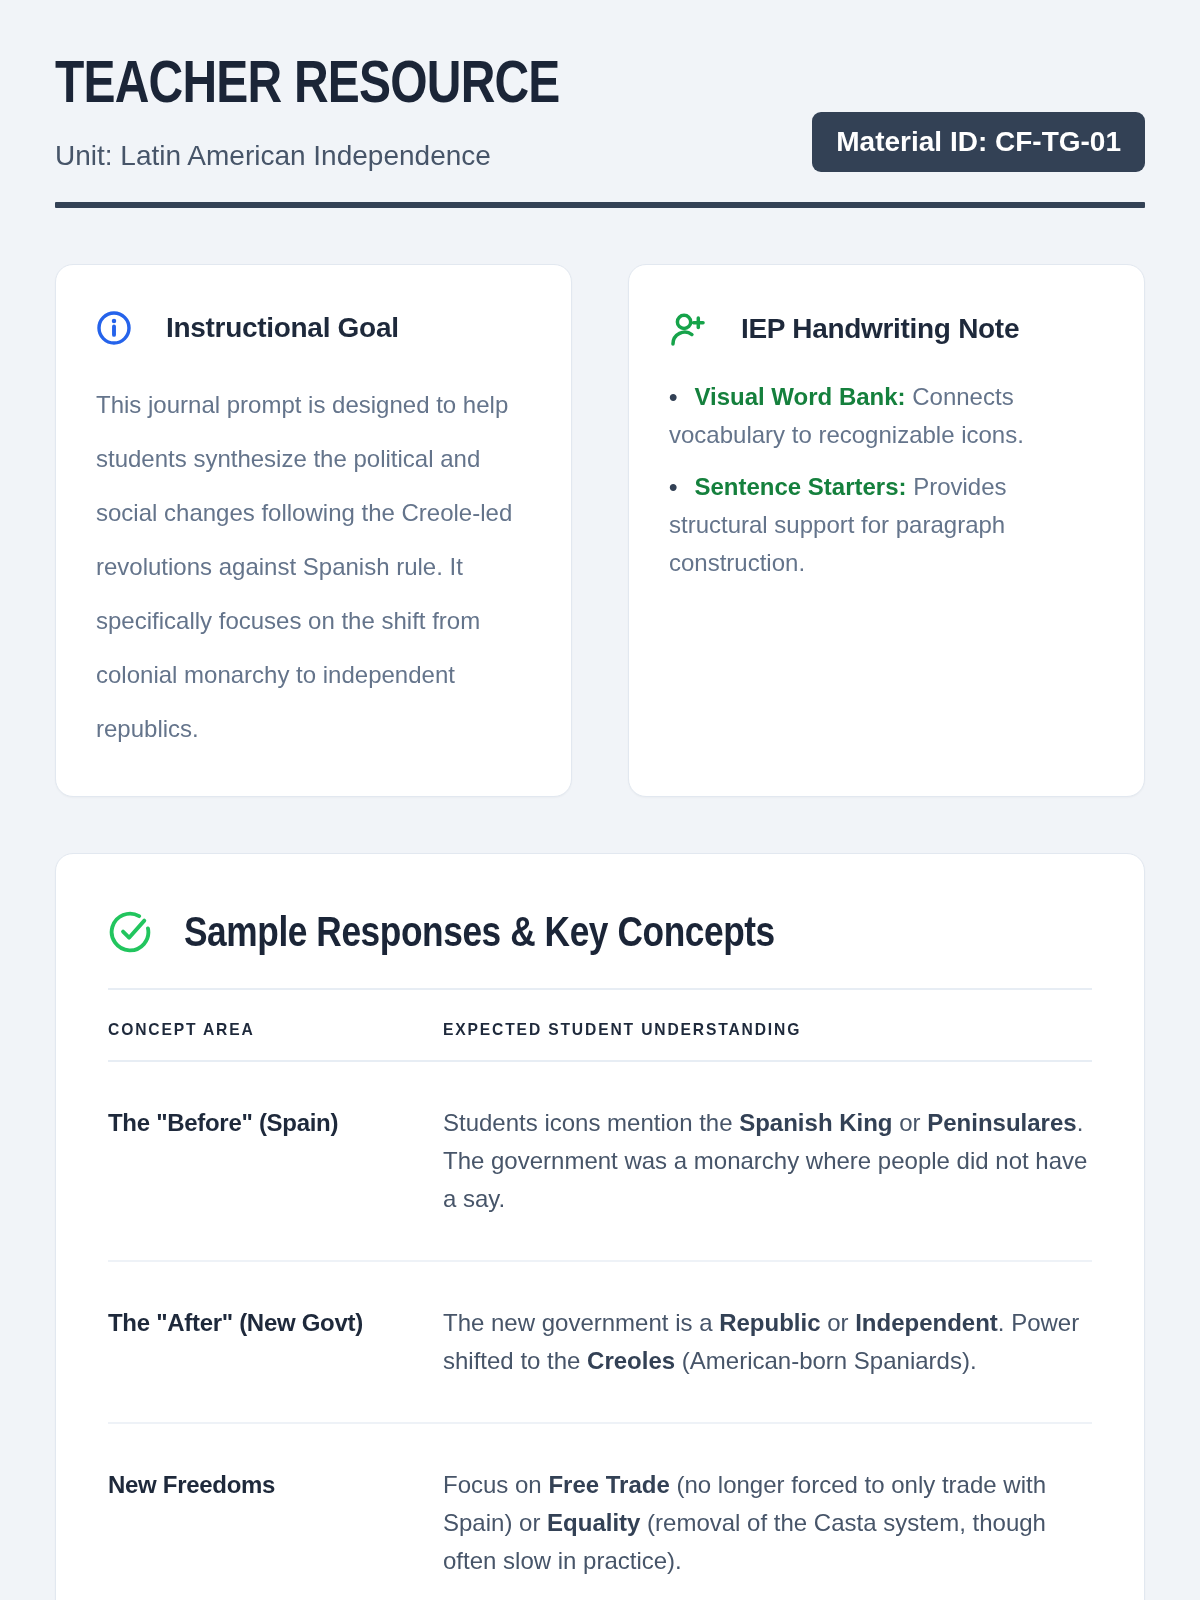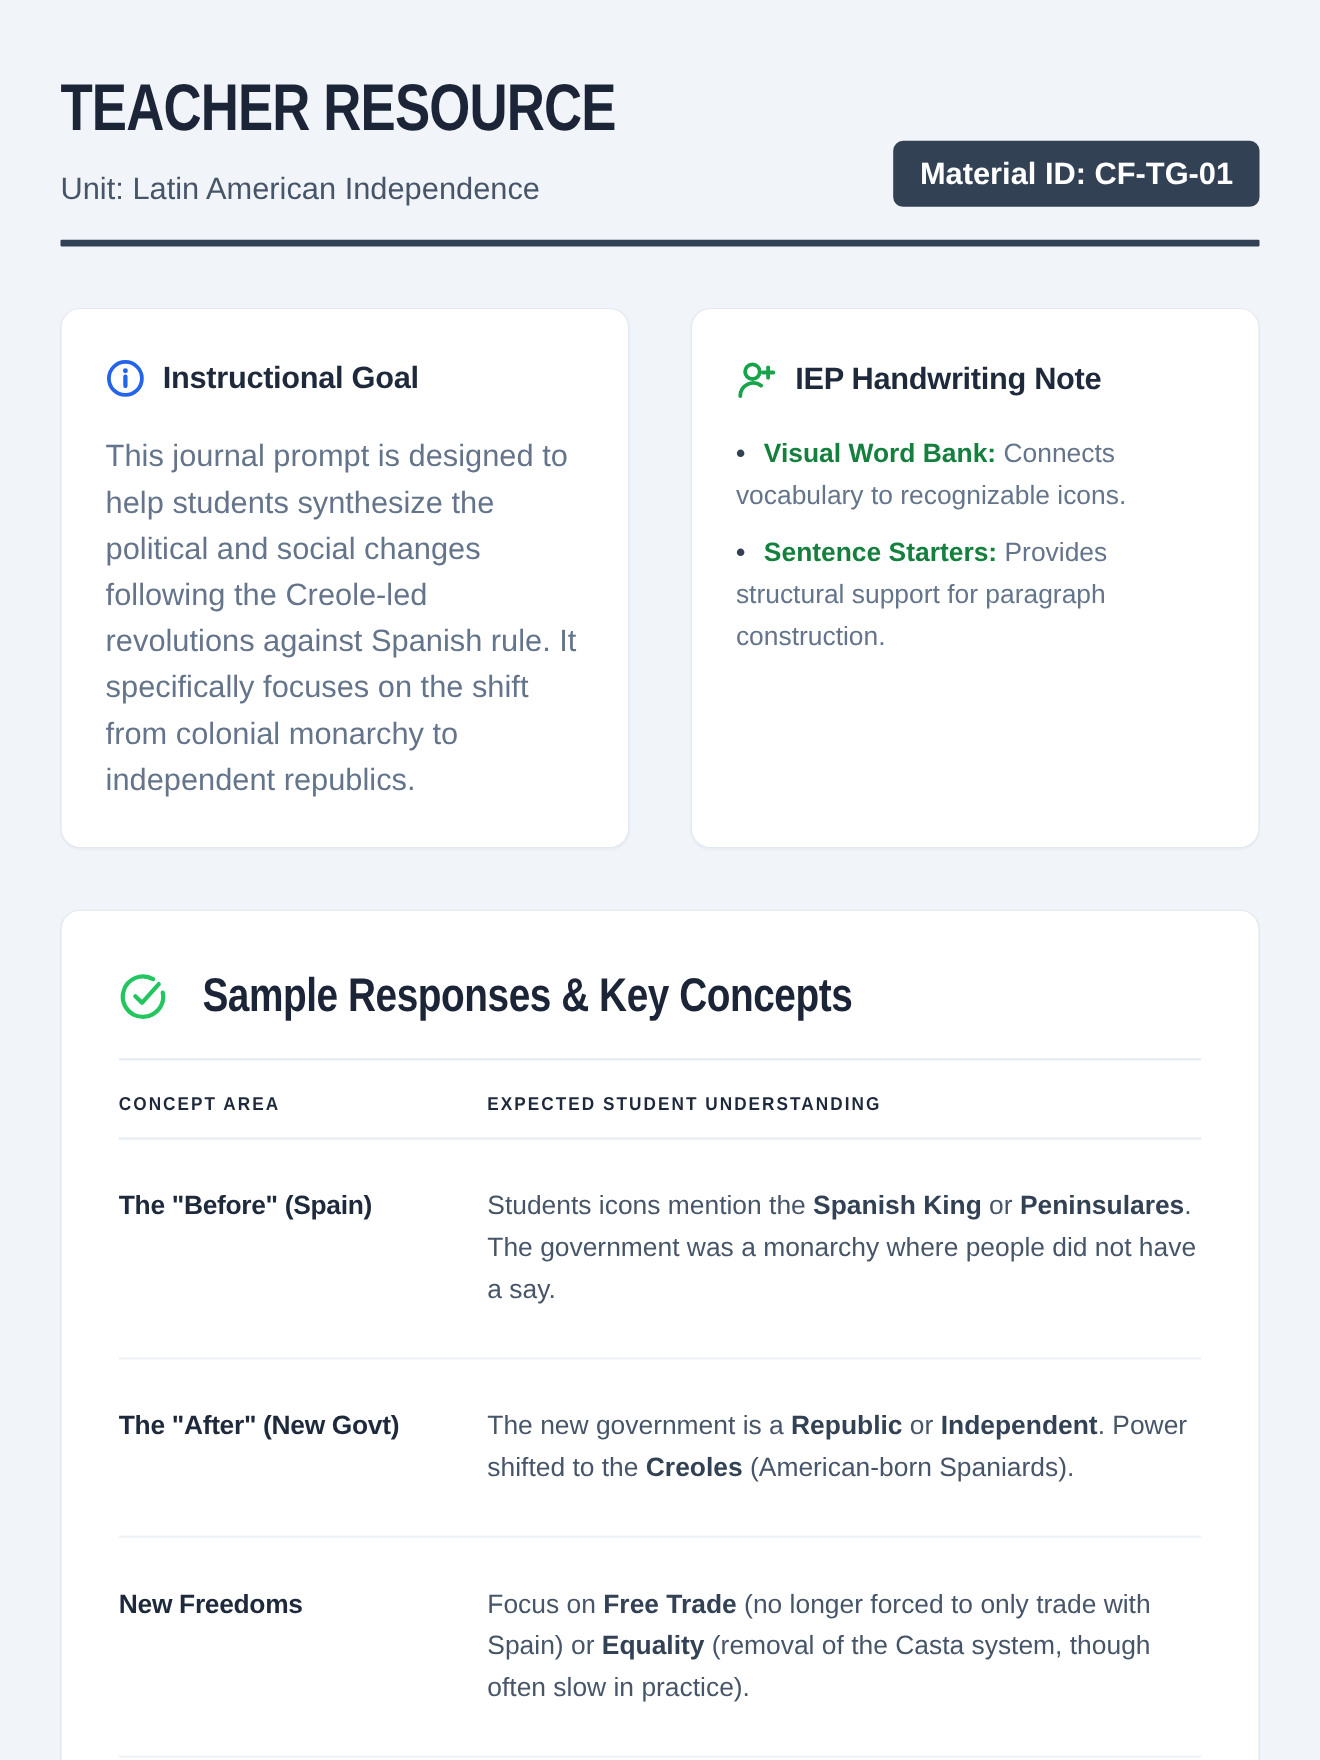--- a/index.html
+++ b/index.html
@@ -3,21 +3,21 @@
 <meta charset="utf-8">
 <style>
   * { margin:0; padding:0; box-sizing:border-box; }
   html,body { width:1200px; }
   body {
     height:1600px; overflow:hidden;
     background:#f1f4f8;
     font-family:"Liberation Sans","DejaVu Sans",sans-serif;
     color:#1d2939;
   }
-  .page { width:1200px; height:1600px; padding:68px 55px 0 55px; overflow:hidden; }
+  .page { width:1200px; height:1600px; padding:52px 55px 0 55px; overflow:hidden; }
 
   
   .header { display:flex; justify-content:space-between; align-items:flex-end; }
   .h1 {
     font-size:60px; font-weight:700; color:#1b2537; line-height:1.0;
     display:inline-block; transform:scaleX(0.80); transform-origin:0 100%;
     letter-spacing:-1px; white-space:nowrap;
   }
   .subtitle { font-size:28px; color:#475569; margin-top:28px; }
   .badge {
@@ -25,23 +25,23 @@
     padding:14px 24px; border-radius:9px; white-space:nowrap;
   }
   .header-rule { height:6px; background:#334155; margin-top:30px; border-radius:1px; }
 
   
   .card-row { display:grid; grid-template-columns:1fr 1fr; gap:56px; margin-top:56px; }
   .card {
     background:#ffffff; border:1px solid #e2e8f0; border-radius:18px;
     padding:45px 40px 40px 40px; box-shadow:0 1px 2px rgba(15,23,42,0.03);
   }
-  .card-head { display:flex; align-items:center; gap:16px; }
+  .card-head { display:flex; align-items:center; gap:34px; }
   .card-title { font-size:28px; font-weight:700; color:#1e293b; letter-spacing:-0.3px; }
-  .card-body { margin-top:32px; font-size:28px; line-height:42px; color:#64748b; }
+  .card-body { margin-top:32px; font-size:24px; line-height:54px; color:#64748b; }
 
   ul.bullets { list-style:none; margin-top:30px; }
   ul.bullets li { font-size:24px; line-height:38px; color:#64748b; margin-bottom:14px; }
   ul.bullets li::before { content:"\2022"; color:#334155; font-weight:700; margin-right:17px; }
   ul.bullets li strong { color:#15803d; font-weight:700; }
 
   
   .sample-card {
     background:#ffffff; border:1px solid #e2e8f0; border-radius:18px;
     margin-top:56px; padding:55px 52px 45px 52px;

